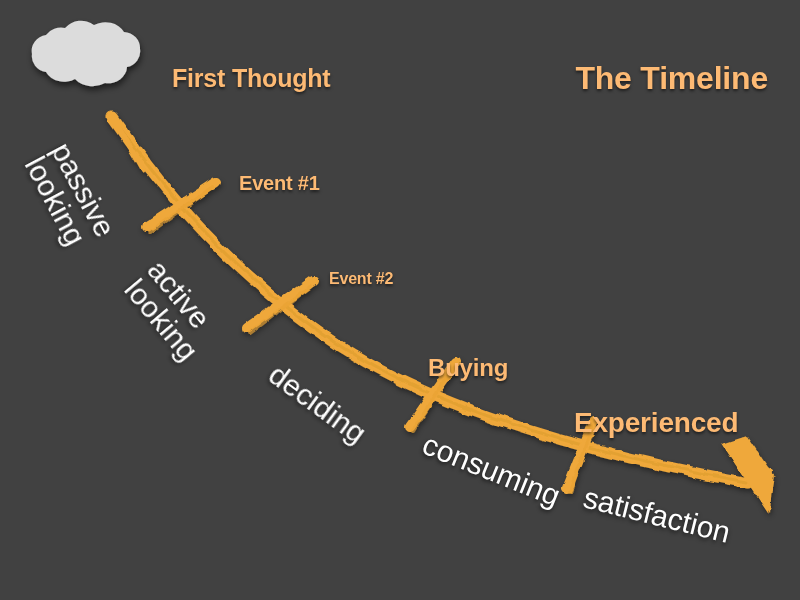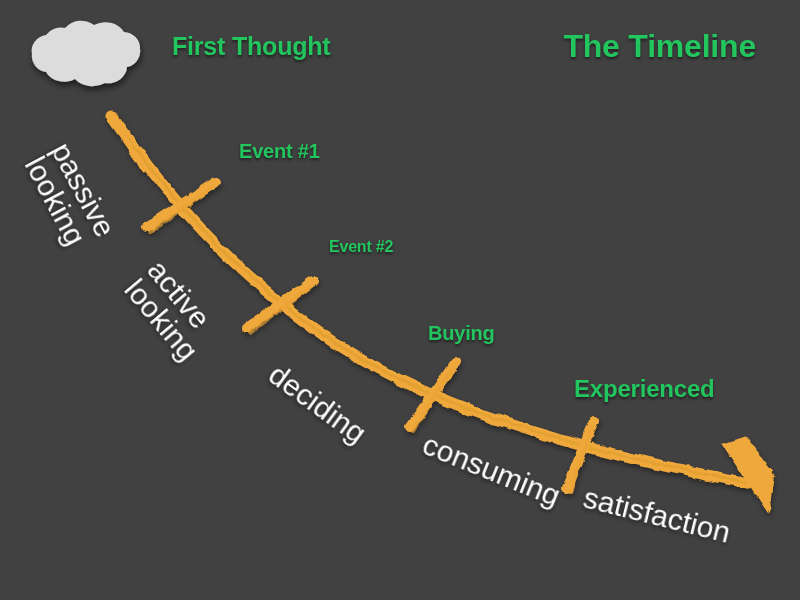--- a/index.html
+++ b/index.html
@@ -14,32 +14,33 @@
     height: 600px;
     background: #414141;
     overflow: hidden;
     font-family: "Liberation Sans", "DejaVu Sans", sans-serif;
     -webkit-font-smoothing: antialiased;
   }
 
   
   .hdg {
     position: absolute;
-    color: #22c55e;
+    color: #fdba74;
     font-weight: bold;
     white-space: nowrap;
     text-shadow: 0 2px 3px rgba(0,0,0,0.55);
     letter-spacing: -0.2px;
+    margin-top: 32px;
   }
-  #title-main   { right: 44px;  top: 28px;  font-size: 32px; }
+  #title-main   { right: 32px;  top: 28px;  font-size: 32px; }
   #first-thought{ left: 172px;  top: 32px;  font-size: 25px; }
   #ev1          { left: 239px;  top: 140px; font-size: 20px; }
   #ev2          { left: 329px;  top: 238px; font-size: 16px; }
-  #buying       { left: 428px;  top: 322px; font-size: 20px; }
-  #experienced  { left: 574px;  top: 375px; font-size: 24px; }
+  #buying       { left: 428px;  top: 322px; font-size: 24px; }
+  #experienced  { left: 574px;  top: 375px; font-size: 28px; }
 
   
   .stage {
     position: absolute;
     color: #ffffff;
     font-weight: 400;
     font-size: 30px;
     white-space: nowrap;
     text-shadow: 0 2px 4px rgba(0,0,0,0.6);
     transform-origin: 0 50%;

